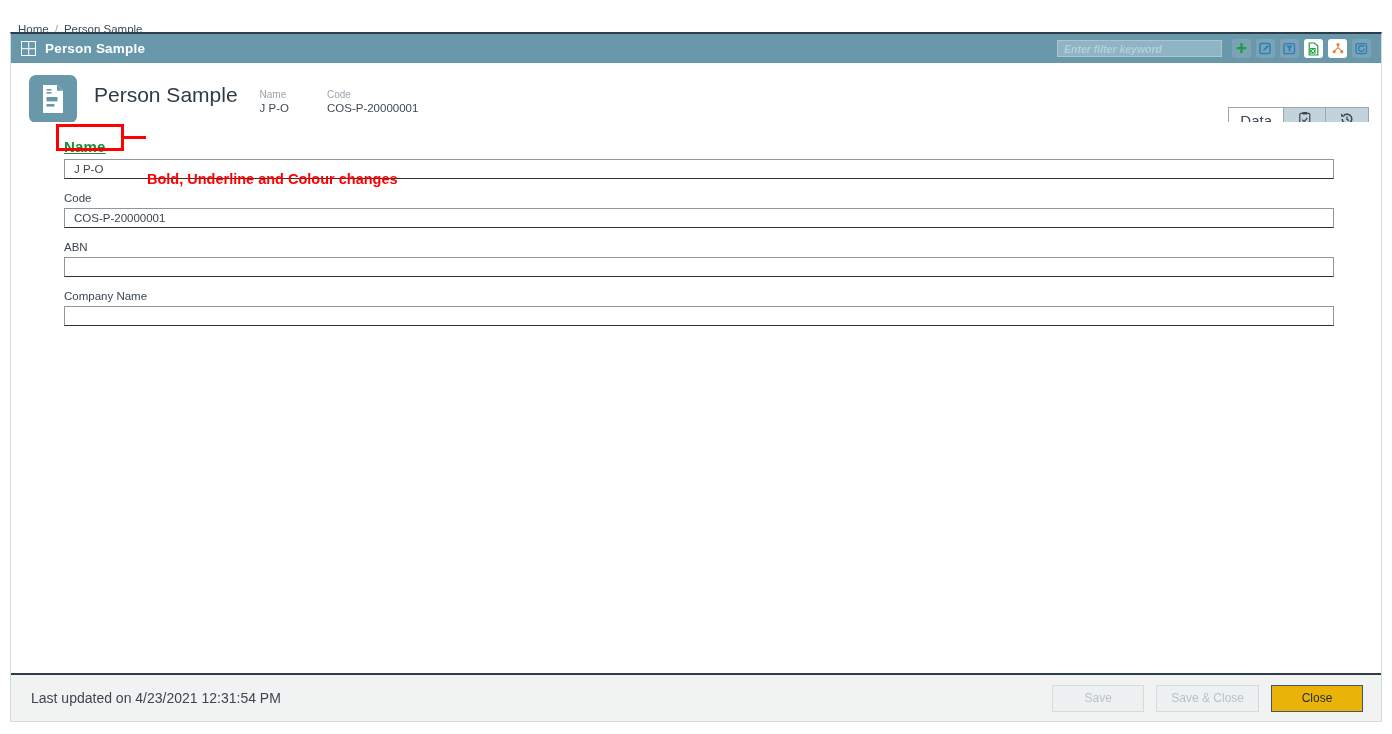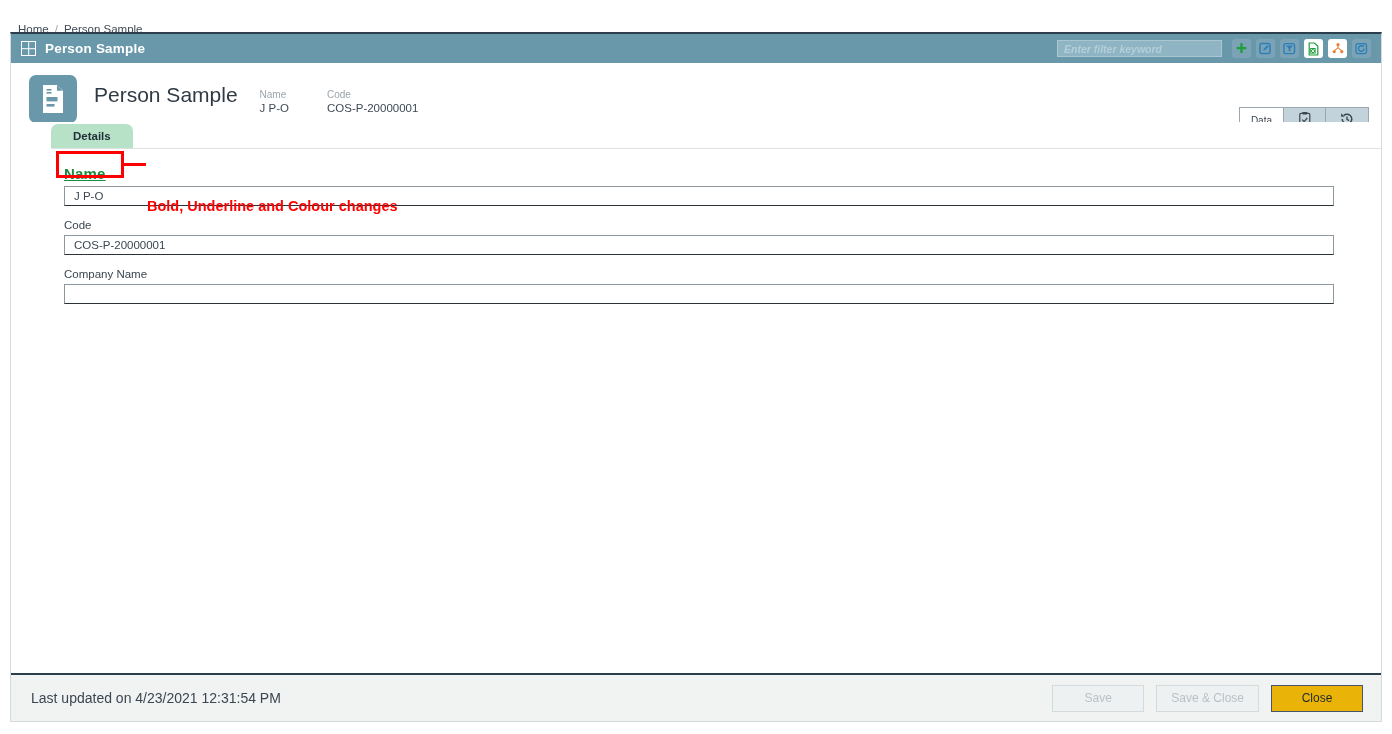--- a/index.html
+++ b/index.html
@@ -157,21 +157,21 @@
     height: 26px;
     border: 1px solid #9aa7b1;
     box-sizing: border-box;
   }
   .rtab {
     min-width: 42px;
     padding: 0 11px;
     display: flex; align-items: center; justify-content: center;
     background: #c3d3dc;
     border-right: 1px solid #9aa7b1;
-    font-size: 10px;
+    font-size: 15px;
     color: #3b4650;
     cursor: pointer;
     box-sizing: border-box;
   }
   .rtab:last-child { border-right: none; }
   .rtab.active { background: #ffffff; }
 
   
   .content {
     position: absolute;
@@ -405,38 +405,37 @@
           <path d="M3.2 8a4.8 4.8 0 1 0 1.6-3.6" fill="none" stroke="#3b4650" stroke-width="1.5"></path>
           <path d="M2.1 2.2v3.6h3.6z" fill="#3b4650"></path>
           <path d="M8 5.4V8.3l2.1 1.3" fill="none" stroke="#3b4650" stroke-width="1.3"></path>
         </svg>
       </span>
     </div>
   </div>
 
   <div class="content">
 
-    <div class="sub-tabs">
-      <div class="sub-tab">
-        <span>Details</span>
-      </div>
-    </div>
 
     <div class="form">
 
       <div class="field">
         <label class="field-label highlight">Name</label>
         <input class="field-input" type="text" readonly="" value="J P-O" style="">
       </div>
 
       <div class="field">
         <label class="field-label">Code</label>
         <input class="field-input" type="text" readonly="" value="COS-P-20000001" style="">
       </div>
 
+      <div class="field">
+        <label class="field-label">ABN</label>
+        <input class="field-input" type="text" style="">
+      </div>
 
       <div class="field">
         <label class="field-label">Company Name</label>
         <input class="field-input" type="text" style="">
       </div>
 
       <div class="anno-box"></div>
       <div class="anno-line"></div>
       <div class="anno-text">Bold, Underline and Colour changes</div>
     </div>

